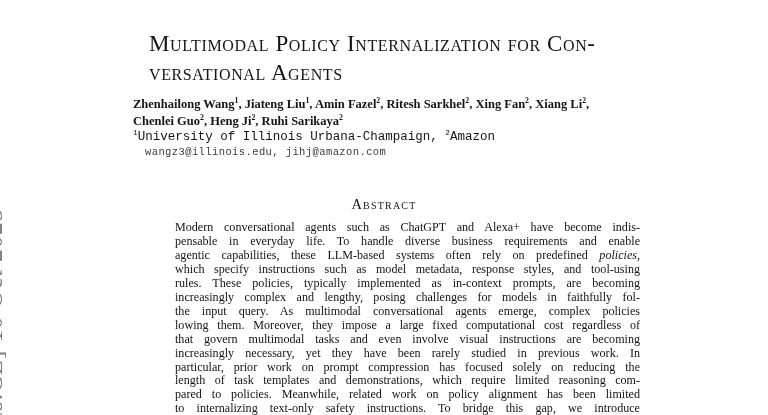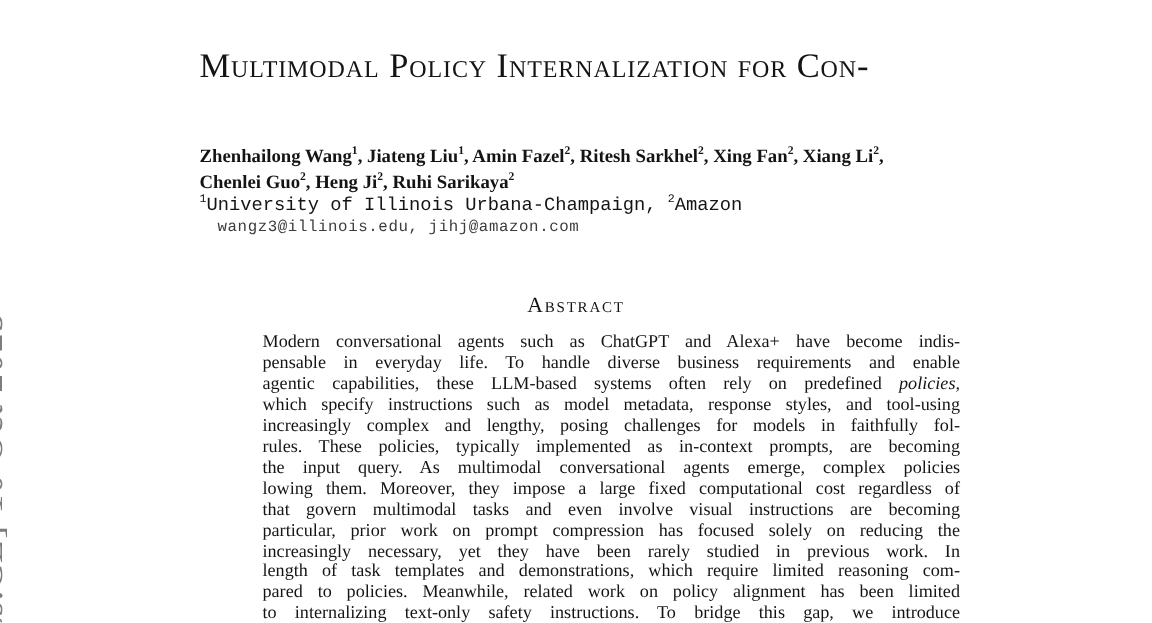--- a/index.html
+++ b/index.html
@@ -12,21 +12,21 @@
     position:absolute;left:6px;bottom:-8px;
     transform-origin:0 100%;transform:rotate(-90deg);
     font-size:25px;line-height:25px;white-space:nowrap;
     letter-spacing:1px;color:var(--wm,#7d7d7d);
   }
   .title{
     position:absolute;left:133px;top:29px;
     font-variant:small-caps;font-size:23px;line-height:29px;
     letter-spacing:0.6px;
   }
-  .title-line{white-space:nowrap;}
+  .title-line{white-space:nowrap;margin-left:16px;}
   .authors{
     position:absolute;left:133px;top:96px;
     font-weight:bold;font-size:12.5px;line-height:16.5px;
   }
   .author-line{white-space:nowrap;}
   sup{font-size:0.62em;vertical-align:super;line-height:0;}
   .affil{
     position:absolute;left:133px;top:130px;
     font-size:12.5px;line-height:15px;white-space:nowrap;font-family:Liberation Mono, monospace;
   }
@@ -50,43 +50,44 @@
 </style>
 </head>
 <body>
 
 <div class="page" style="--bg: #ffffff; --text: #141414; --wm: #7d7d7d; --email: #3c3c3c;">
 
   <div class="watermark">cs.CL] 10 Oct 2025</div>
 
   <div class="title">
     <div class="title-line">Multimodal Policy Internalization for Con-</div>
+    <div class="title-line">versational Agents</div>
   </div>
 
   <div class="authors">
       <div class="author-line"><span>Zhenhailong Wang</span><sup>1</sup>, <span>Jiateng Liu</span><sup>1</sup>, <span>Amin Fazel</span><sup>2</sup>, <span>Ritesh Sarkhel</span><sup>2</sup>, <span>Xing Fan</span><sup>2</sup>, <span>Xiang Li</span><sup>2</sup>,</div>
       <div class="author-line"><span>Chenlei Guo</span><sup>2</sup>, <span>Heng Ji</span><sup>2</sup>, <span>Ruhi Sarikaya</span><sup>2</sup></div>
     </div>
 
   <div class="affil"><sup>1</sup>University of Illinois Urbana-Champaign, <sup>2</sup>Amazon</div>
 
   <div class="emails">wangz3@illinois.edu, jihj@amazon.com</div>
 
   <div class="abs-heading">Abstract</div>
 
   <div class="abs-body">
       <div class="abs-line">Modern conversational agents such as ChatGPT and Alexa+ have become indis-</div>
       <div class="abs-line">pensable in everyday life. To handle diverse business requirements and enable</div>
       <div class="abs-line">agentic capabilities, these LLM-based systems often rely on predefined <em>policies</em>,</div>
       <div class="abs-line">which specify instructions such as model metadata, response styles, and tool-using</div>
+      <div class="abs-line">rules. These policies, typically implemented as in-context prompts, are becoming</div>
       <div class="abs-line">increasingly complex and lengthy, posing challenges for models in faithfully fol-</div>
-      <div class="abs-line">rules. These policies, typically implemented as in-context prompts, are becoming</div>
       <div class="abs-line">the input query. As multimodal conversational agents emerge, complex policies</div>
       <div class="abs-line">lowing them. Moreover, they impose a large fixed computational cost regardless of</div>
       <div class="abs-line">that govern multimodal tasks and even involve visual instructions are becoming</div>
+      <div class="abs-line">increasingly necessary, yet they have been rarely studied in previous work. In</div>
       <div class="abs-line">particular, prior work on prompt compression has focused solely on reducing the</div>
-      <div class="abs-line">increasingly necessary, yet they have been rarely studied in previous work. In</div>
       <div class="abs-line">length of task templates and demonstrations, which require limited reasoning com-</div>
       <div class="abs-line">pared to policies. Meanwhile, related work on policy alignment has been limited</div>
       <div class="abs-line">to internalizing text-only safety instructions. To bridge this gap, we introduce</div>
     </div>
 
 </div>
 
 </body></html>

